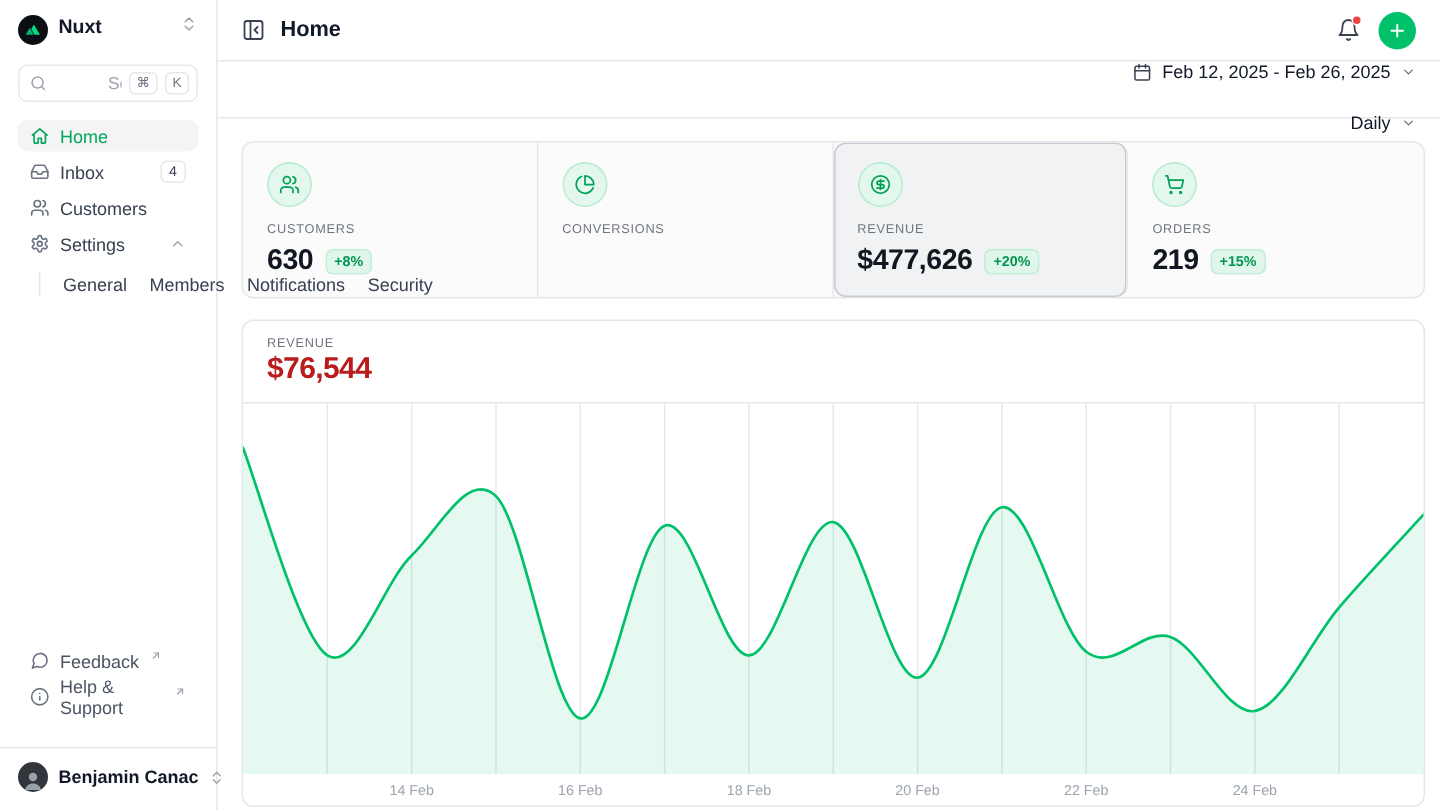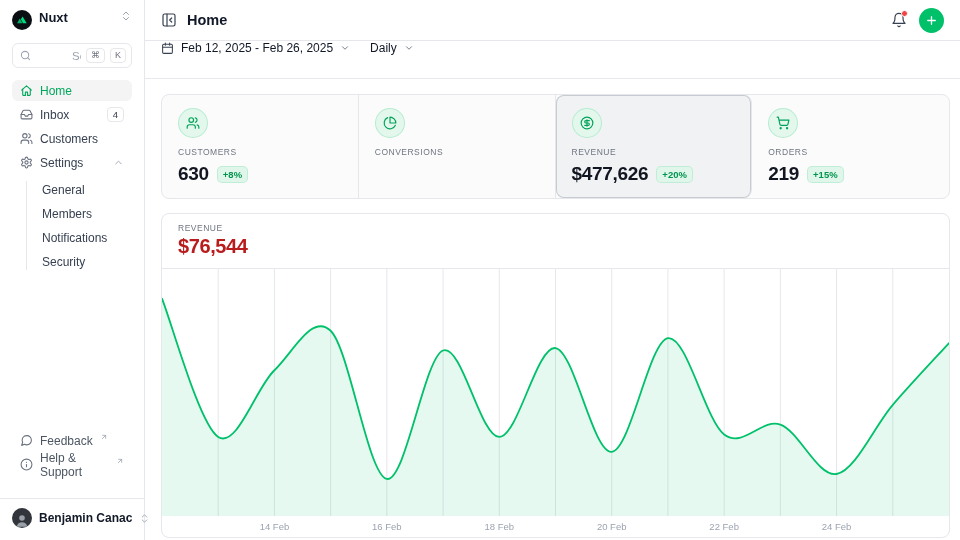--- a/index.html
+++ b/index.html
@@ -31,21 +31,21 @@
 
   .nav { display:flex; flex-direction:column; gap:3px; }
   .nav-item { display:flex; align-items:center; gap:7px; height:21px; padding:0 8px;
     border-radius:6px; font-size:12px; font-weight:500; color:#374151; cursor:pointer; }
   .nav-item .icon { display:flex; color:#6b7280; flex:none; }
   .nav-item.active { background:#f4f4f5; color:#00a85c; }
   .nav-item.active .icon { color:#00a85c; }
   .badge-count { margin-left:auto; font-size:9.5px; border:1px solid #e5e7eb;
     border-radius:4px; padding:1px 5px; color:#374151; background:#fff; }
   .chev-end { margin-left:auto; color:#9ca3af; display:flex; }
-  .subnav { position:relative; padding-left:24px; display:flex; flex-direction:column;
+  .subnav { position:relative; padding-left:24px; display:flex; flex-direction:row;
     gap:3px; margin-top:3px; }
   .subnav::before { content:""; position:absolute; left:14px; top:2px; bottom:2px;
     width:1px; background:#e5e7eb; }
   .subnav .nav-item { padding:0 6px; font-weight:500; color:#374151; }
 
   .sb-spacer { flex:1; }
   .sb-footer { display:flex; flex-direction:column; gap:3px; }
   .sb-footer .nav-item { color:#4b5563; }
   .ext-arrow { color:#9ca3af; display:flex; margin-left:0; transform:translateY(-4px); }
 
@@ -63,21 +63,21 @@
     color:#374151; font-family:inherit; }
   .page-title { font-size:14.5px; font-weight:700; color:#111827; }
   .topbar-right { margin-left:auto; display:flex; align-items:center; gap:12px; }
   .bell-wrap { position:relative; display:flex; }
   .bell-dot { position:absolute; top:-2px; right:-1px; width:7px; height:7px;
     border-radius:50%; background:#ef4444; border:1.5px solid #fff; }
   .plus-btn { width:25px; height:25px; border-radius:50%; background:#00c16a; border:none;
     color:#fff; display:flex; align-items:center; justify-content:center; cursor:pointer; }
 
   .toolbar { height:38px; min-height:38px; border-bottom:1px solid #e5e7eb;
-    display:flex; align-items:flex-start; padding:0 16px; gap:20px; }
+    display:flex; align-items:flex-end; padding:0 16px; gap:20px;flex-direction:column; }
   .tb-btn { display:flex; align-items:center; gap:7px; font-size:12px; font-weight:500;
     color:#111827; background:none; border:none; padding:0; cursor:pointer; font-family:inherit; }
   .tb-btn .icon { display:flex; color:#374151; }
   .chev-sm { display:flex; color:#6b7280; }
 
   .content { flex:1; padding:15px 10px 0 16px; overflow:hidden; }
 
   .stats { display:grid; grid-template-columns:repeat(4,1fr); border:1px solid #e5e7eb;
     border-radius:8px; background:#fbfbfb; }
   .stat { padding:13px 16px; border-right:1px solid #e5e7eb; cursor:pointer; }

